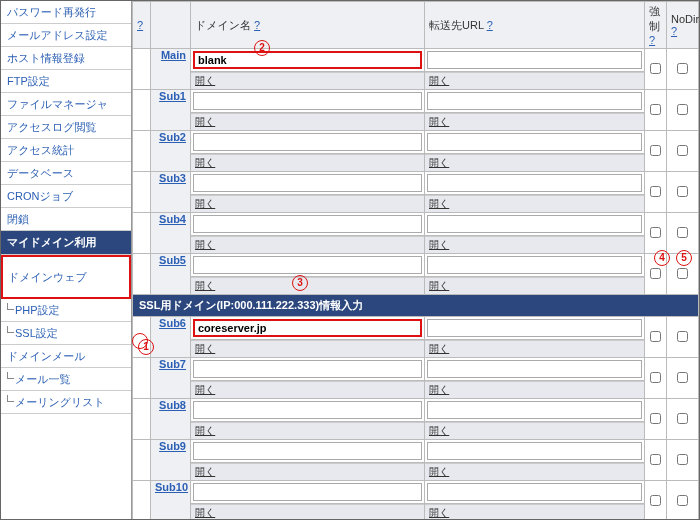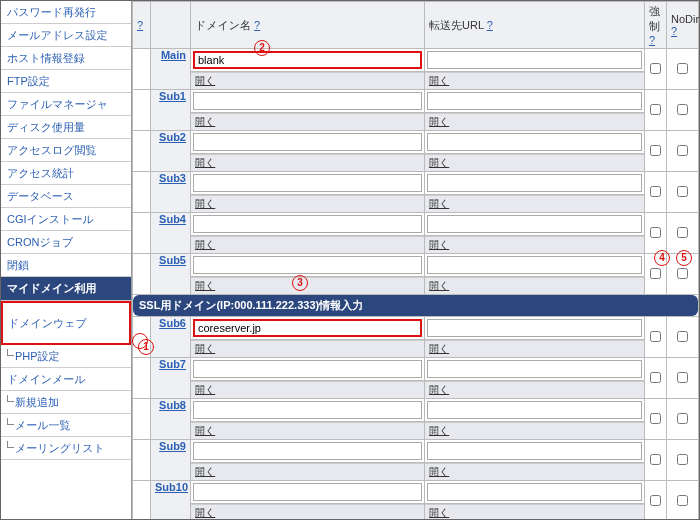--- a/index.html
+++ b/index.html
@@ -32,53 +32,51 @@
   td.rowlabel { background: #eef0f4; text-align: right; padding: 0 4px; vertical-align: top; }
   td.rowlabel a { text-decoration: underline; font-weight: bold; }
   td.cell { padding: 0; vertical-align: top; }
   td.chkcell { text-align: center; vertical-align: middle; }
 
   .field-wrap { padding: 2px; }
   .field-wrap input[type="text"] { width: 100%; border: 1px solid #aaa; font-size: 11px; padding: 2px 3px; height: 18px; }
   .open-row { background: #e7e9ee; border-top: 1px solid #ccc; padding: 1px 4px; font-size: 10px; }
   .open-row a { text-decoration: underline; color: #333; }
 
-  .ssl-banner { background: #2b477d; color: #fff; font-weight: bold; padding: 3px 6px; font-size: 11px; border-radius: 6px; }
+  .ssl-banner { background: #2b477d; color: #fff; font-weight: bold; padding: 3px 6px; font-size: 11px; }
 
   .help { color: #2b5fb4; text-decoration: underline; cursor: help; }
 
   
-  .hl-red { border: 2px solid #d11 !important; }
+  .hl-red { border: 2px solid #d11 !important; font-weight: bold; }
 
   
   .anno { position: absolute; width: 16px; height: 16px; border: 1.5px solid #d11; border-radius: 50%; color: #d11; font-size: 10px; line-height: 14px; text-align: center; background: transparent; font-weight: bold; pointer-events: none; }
 
   input[type="checkbox"] { width: 11px; height: 11px; }
 </style>
 </head>
 <body>
 
 <div class="sidebar">
   <div class="side-item"><a>パスワード再発行</a></div>
   <div class="side-item"><a>メールアドレス設定</a></div>
   <div class="side-item"><a>ホスト情報登録</a></div>
   <div class="side-item"><a>FTP設定</a></div>
   <div class="side-item"><a>ファイルマネージャ</a></div>
-  <div class="side-item"><a>ディスク使用量</a></div>
   <div class="side-item"><a>アクセスログ閲覧</a></div>
   <div class="side-item"><a>アクセス統計</a></div>
   <div class="side-item"><a>データベース</a></div>
-  <div class="side-item"><a>CGIインストール</a></div>
   <div class="side-item"><a>CRONジョブ</a></div>
   <div class="side-item"><a>閉鎖</a></div>
   <div class="side-header">マイドメイン利用</div>
   <div class="side-item side-active"><a>ドメインウェブ</a></div>
   <div class="side-item side-sub"><a>PHP設定</a></div>
+  <div class="side-item side-sub"><a>SSL設定</a></div>
   <div class="side-item"><a>ドメインメール</a></div>
-  <div class="side-item side-sub"><a>新規追加</a></div>
   <div class="side-item side-sub"><a>メール一覧</a></div>
   <div class="side-item side-sub"><a>メーリングリスト</a></div>
 
 </div>
 
 <div class="main">
   <div class="scroll">
 
     <table class="grid">
       <colgroup>

